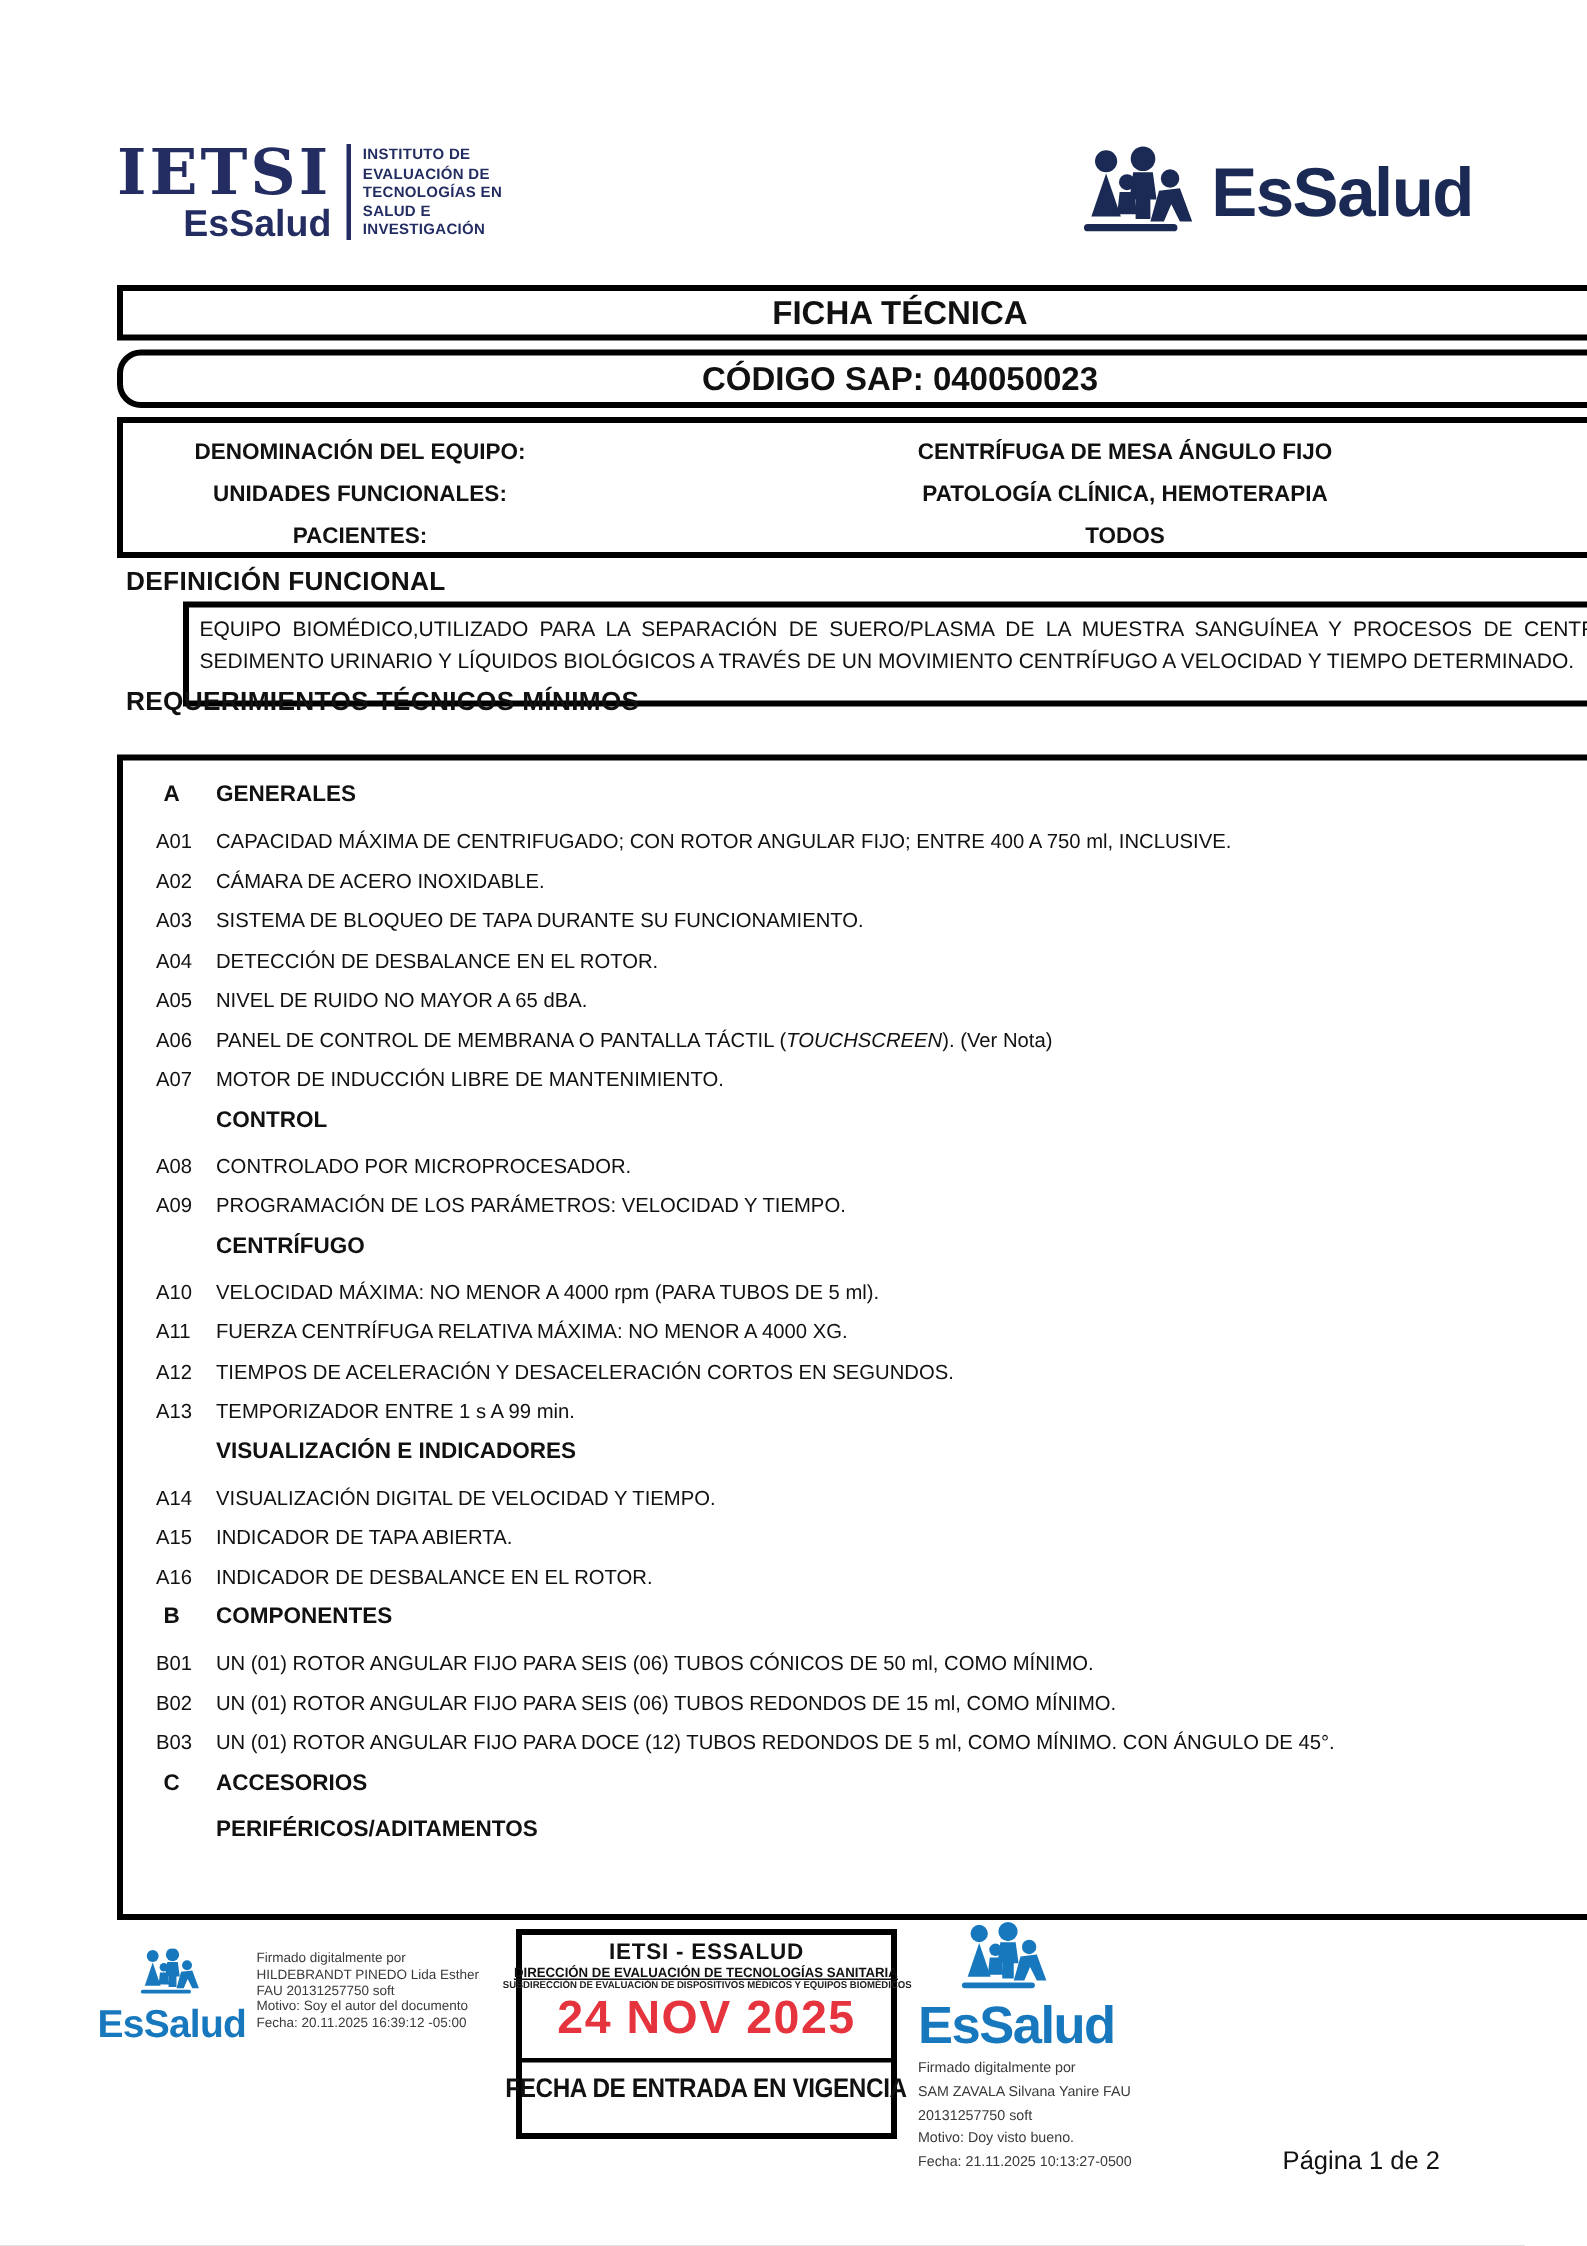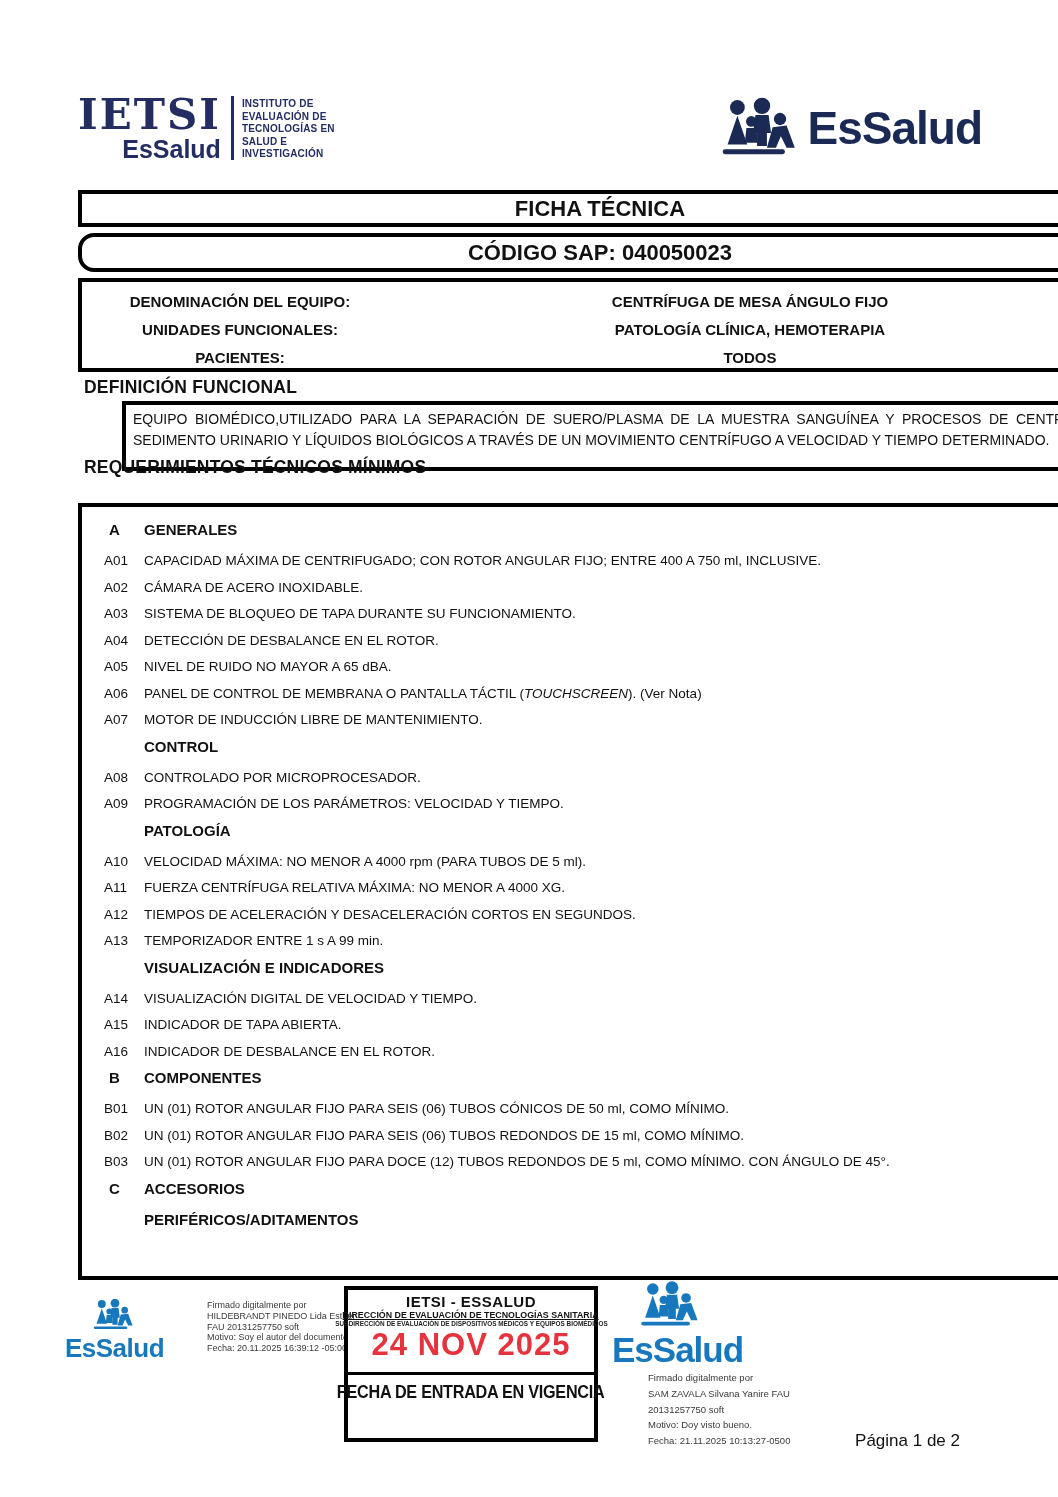--- a/index.html
+++ b/index.html
@@ -37,24 +37,24 @@
   .req-row.section, .req-row.subsection { font-weight:bold; font-size:15px; margin:5px 0 15px; }
   .req-row.section .req-code { left:27px; }
   .req-row.justify { text-align:justify; padding-right:4px; }
   .req-row i { font-style:italic; }
 
   
   .sig-logo { color:#1878be; text-align:center; }
   .sig-left-logo { position:absolute; left:62px; top:1299px; width:105px; }
   .sig-left-logo .family-icon { width:44px; height:32px; }
   .sig-left-logo .wordmark { font-weight:bold; font-size:26px; letter-spacing:-0.5px; line-height:26px; }
-  .sig-text { position:absolute; font-size:9px; line-height:10.8px; color:#3a3a3a;margin-left:36px; }
+  .sig-text { position:absolute; font-size:9px; line-height:10.8px; color:#3a3a3a; }
   .sig-left-text { left:171px; top:1300px; width:170px; }
 
-  .stamp { position:absolute; left:344px; top:1286px; width:254px; height:156px; border:4px solid #000; text-align:center; display:flex; flex-direction:column; align-items:center; }
+  .stamp { position:absolute; left:344px; top:1286px; width:254px; height:140px; border:4px solid #000; text-align:center; display:flex; flex-direction:column; align-items:center; }
   .stamp-org { font-weight:bold; font-size:15px; letter-spacing:0.5px; margin-top:3px; }
   .stamp-dir { font-weight:bold; font-size:9px; text-decoration:underline; white-space:nowrap; transform:scaleX(0.98); }
   .stamp-subdir { font-weight:bold; font-size:6.6px; white-space:nowrap; transform:scaleX(0.97); color:#222; }
   .stamp-date { font-weight:bold; font-size:31px; letter-spacing:1px; }
   .stamp-sep { width:100%; border-top:3px solid #000; margin-top:9px; }
   .stamp-caption { font-weight:bold; font-size:18px; white-space:nowrap; transform:scaleX(0.9); margin-top:7px; letter-spacing:-0.3px; }
 
   .sig-right-block { position:absolute; left:612px; top:1281px; width:190px; color:#1878be; }
   .sig-right-block .family-icon { width:64px; height:48px; margin-left:28px; }
   .sig-right-block .wordmark { font-weight:bold; font-size:35px; letter-spacing:-1px; line-height:33px; }
@@ -131,21 +131,21 @@
         <div class="req-row item"><span class="req-code">A01</span><span class="req-text">CAPACIDAD MÁXIMA DE CENTRIFUGADO; CON ROTOR ANGULAR FIJO; ENTRE 400 A 750 ml, INCLUSIVE.</span></div>
         <div class="req-row item"><span class="req-code">A02</span><span class="req-text">CÁMARA DE ACERO INOXIDABLE.</span></div>
         <div class="req-row item"><span class="req-code">A03</span><span class="req-text">SISTEMA DE BLOQUEO DE TAPA DURANTE SU FUNCIONAMIENTO.</span></div>
         <div class="req-row item"><span class="req-code">A04</span><span class="req-text">DETECCIÓN DE DESBALANCE EN EL ROTOR.</span></div>
         <div class="req-row item"><span class="req-code">A05</span><span class="req-text">NIVEL DE RUIDO NO MAYOR A 65 dBA.</span></div>
         <div class="req-row item"><span class="req-code">A06</span><span class="req-text"><span>PANEL DE CONTROL DE MEMBRANA O PANTALLA TÁCTIL (</span><i>TOUCHSCREEN</i><span>). (Ver Nota)</span></span></div>
         <div class="req-row item"><span class="req-code">A07</span><span class="req-text">MOTOR DE INDUCCIÓN LIBRE DE MANTENIMIENTO.</span></div>
         <div class="req-row subsection"><span class="req-code"></span><span class="req-text">CONTROL</span></div>
         <div class="req-row item"><span class="req-code">A08</span><span class="req-text">CONTROLADO POR MICROPROCESADOR.</span></div>
         <div class="req-row item"><span class="req-code">A09</span><span class="req-text">PROGRAMACIÓN DE LOS PARÁMETROS: VELOCIDAD Y TIEMPO.</span></div>
-        <div class="req-row subsection"><span class="req-code"></span><span class="req-text">PATOLOGÍA</span></div>
+        <div class="req-row subsection"><span class="req-code"></span><span class="req-text">CENTRÍFUGO</span></div>
         <div class="req-row item"><span class="req-code">A10</span><span class="req-text">VELOCIDAD MÁXIMA: NO MENOR A 4000 rpm (PARA TUBOS DE 5 ml).</span></div>
         <div class="req-row item"><span class="req-code">A11</span><span class="req-text">FUERZA CENTRÍFUGA RELATIVA MÁXIMA: NO MENOR A 4000 XG.</span></div>
         <div class="req-row item"><span class="req-code">A12</span><span class="req-text">TIEMPOS DE ACELERACIÓN Y DESACELERACIÓN CORTOS EN SEGUNDOS.</span></div>
         <div class="req-row item"><span class="req-code">A13</span><span class="req-text">TEMPORIZADOR ENTRE 1 s A 99 min.</span></div>
         <div class="req-row subsection"><span class="req-code"></span><span class="req-text">VISUALIZACIÓN E INDICADORES</span></div>
         <div class="req-row item"><span class="req-code">A14</span><span class="req-text">VISUALIZACIÓN DIGITAL DE VELOCIDAD Y TIEMPO.</span></div>
         <div class="req-row item"><span class="req-code">A15</span><span class="req-text">INDICADOR DE TAPA ABIERTA.</span></div>
         <div class="req-row item"><span class="req-code">A16</span><span class="req-text">INDICADOR DE DESBALANCE EN EL ROTOR.</span></div>
         <div class="req-row section"><span class="req-code">B</span><span class="req-text">COMPONENTES</span></div>
         <div class="req-row item"><span class="req-code">B01</span><span class="req-text">UN (01) ROTOR ANGULAR FIJO PARA SEIS (06) TUBOS CÓNICOS DE 50 ml, COMO MÍNIMO.</span></div>

